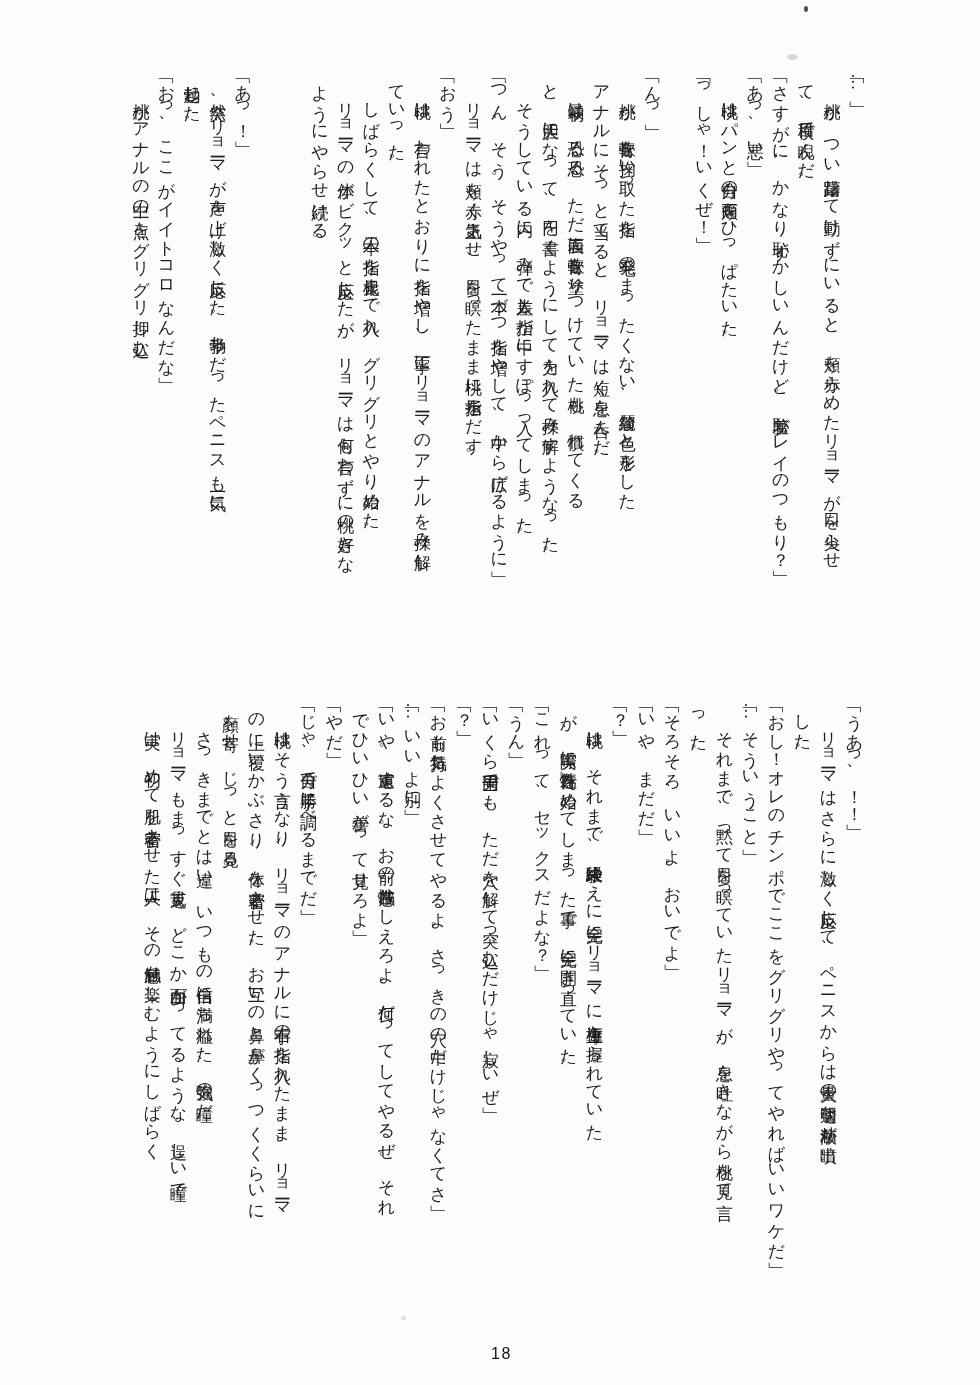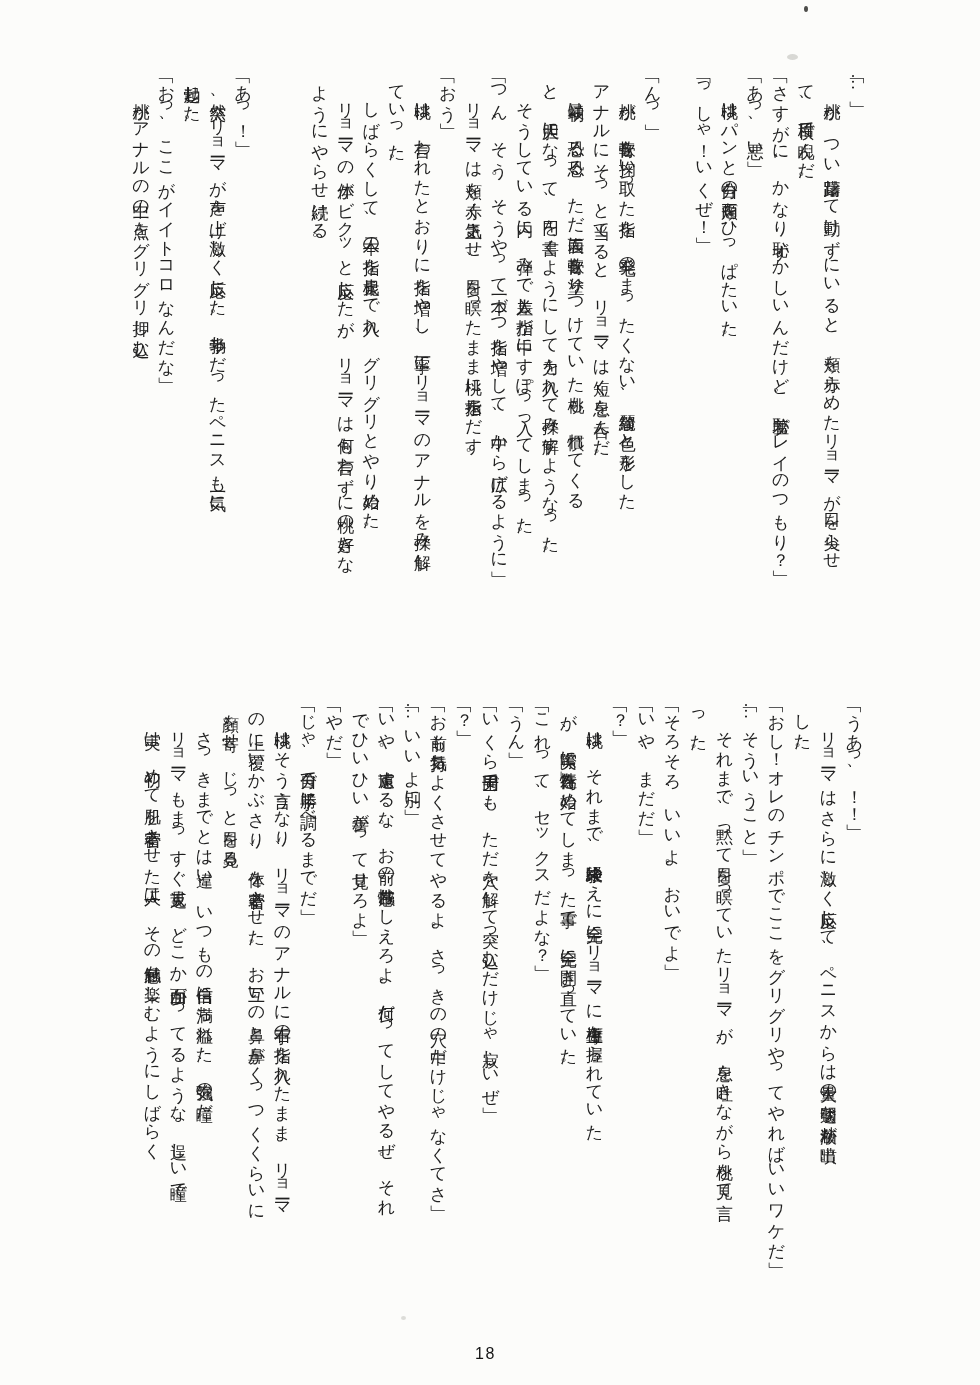--- a/index.html
+++ b/index.html
@@ -37,21 +37,21 @@
     line-height: 26px;
   }
   .tcol {
     margin: 0;
     white-space: pre; 
   }
   .tcol:empty::before { content: "\3000"; } 
   .page-number {
     position: absolute;
     top: 1345px;
-    left: 475px;
+    left: 491px;
     font-family: "Liberation Sans", "DejaVu Sans", sans-serif;
     font-size: 16px;
     letter-spacing: 1.5px;
     color: #141414;
   }
   
   .speck { position: absolute; border-radius: 50%; }
   .speck.s1 { left: 804px; top: 6px;   width: 4px;  height: 6px; background: #4d4d4a; }
   .speck.s2 { left: 787px; top: 54px;  width: 11px; height: 6px; background: #d8d8d4; }
   .speck.s3 { left: 401px; top: 1316px; width: 5px; height: 4px; background: #dcdcd8; }

